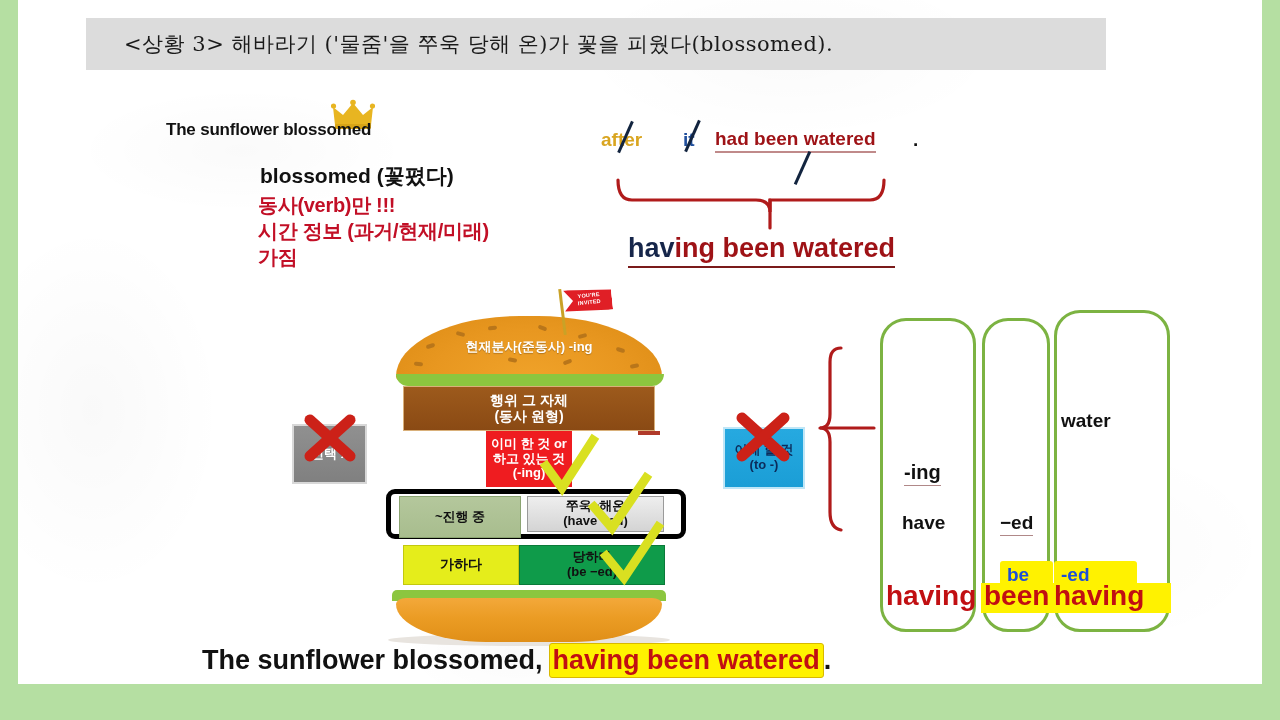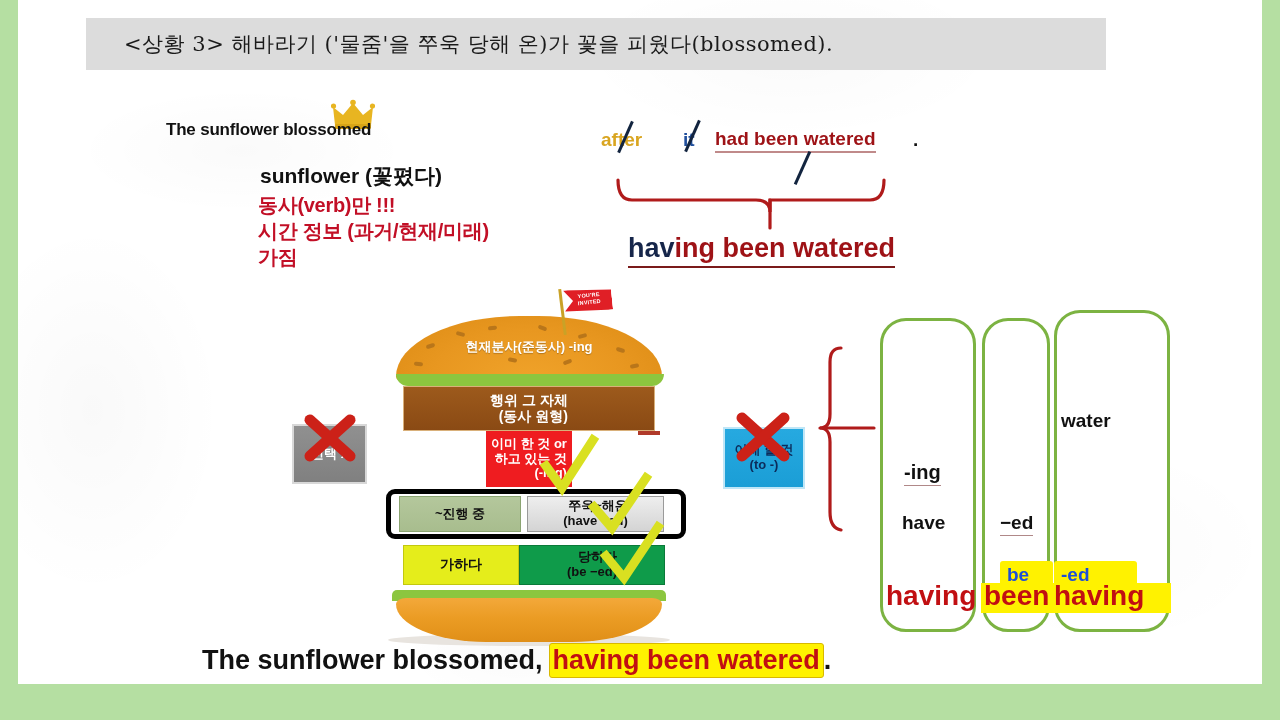--- a/index.html
+++ b/index.html
@@ -110,21 +110,21 @@
     padding-bottom: 2px;
     white-space: nowrap;
   }
   #having-been-watered .nv { color: #16264a; }
   #having-been-watered .rd { color: #9e1216; }
 
   .burger-layer {
     position: absolute;
     box-sizing: border-box;
     display: flex; align-items: center; justify-content: center;
-    text-align: right;
+    text-align: center;
     font-weight: bold;
     line-height: 1.12;
   }
   #layer-brown {
     left: 385px; top: 386px; width: 252px; height: 45px;
     background: linear-gradient(180deg,#9d5a1c 0%, #8a4a14 100%);
     border: 1px solid #d9b07a;
     color: #ffffff; font-size: 14px;
   }
   #layer-brown-shadow {
@@ -135,21 +135,21 @@
     background: #ef1c20;
     color: #ffffff; font-size: 13px;
   }
   #row-black {
     left: 368px; top: 489px; width: 300px; height: 50px;
     border: 5px solid #000; border-radius: 9px;
     background: #ffffff;
     box-sizing: border-box;
   }
   #layer-sage {
-    left: 381px; top: 496px; width: 122px; height: 36px;
+    left: 381px; top: 496px; width: 122px; height: 42px;
     background: linear-gradient(180deg,#b4c79c 0%,#a8bd8e 100%);
     border: 1px solid #8ba471;
     color: #111; font-size: 13px;
   }
   #layer-gray {
     left: 509px; top: 496px; width: 137px; height: 36px;
     background: linear-gradient(180deg,#eeeeee 0%,#d4d4d4 100%);
     border: 1px solid #9a9a9a;
     color: #111; font-size: 13px;
   }
@@ -311,21 +311,21 @@
   <div class="abs" id="crown-icon">
     <svg width="44" height="32" viewBox="0 0 44 32">
       <path d="M4 26 L2 8 L12 16 L22 4 L32 16 L42 8 L40 26 Z" fill="#e8b521"></path>
       <rect x="4" y="25" width="36" height="5" rx="1.5" fill="#d9a516"></rect>
       <circle cx="2.5" cy="7" r="2.6" fill="#e8b521"></circle>
       <circle cx="41.5" cy="7" r="2.6" fill="#e8b521"></circle>
       <circle cx="22" cy="3.5" r="2.8" fill="#e8b521"></circle>
     </svg>
   </div>
   <div class="abs" id="line-sunflower">The sunflower blossomed</div>
-  <div class="abs" id="line-blossomed-ko">sunflower (꽃폈다)</div>
+  <div class="abs" id="line-blossomed-ko">blossomed (꽃폈다)</div>
   <div class="abs red-ko" id="ko-1">동사(verb)만 !!!</div>
   <div class="abs red-ko" id="ko-2">시간 정보 (과거/현재/미래)</div>
   <div class="abs red-ko" id="ko-3">가짐</div>
 
   <div class="abs" id="after-word">after</div>
   <div class="strike-slash" id="slash-after"></div>
 
   <div class="abs" id="it-word">it</div>
   <div class="strike-slash" id="slash-it"></div>
 

